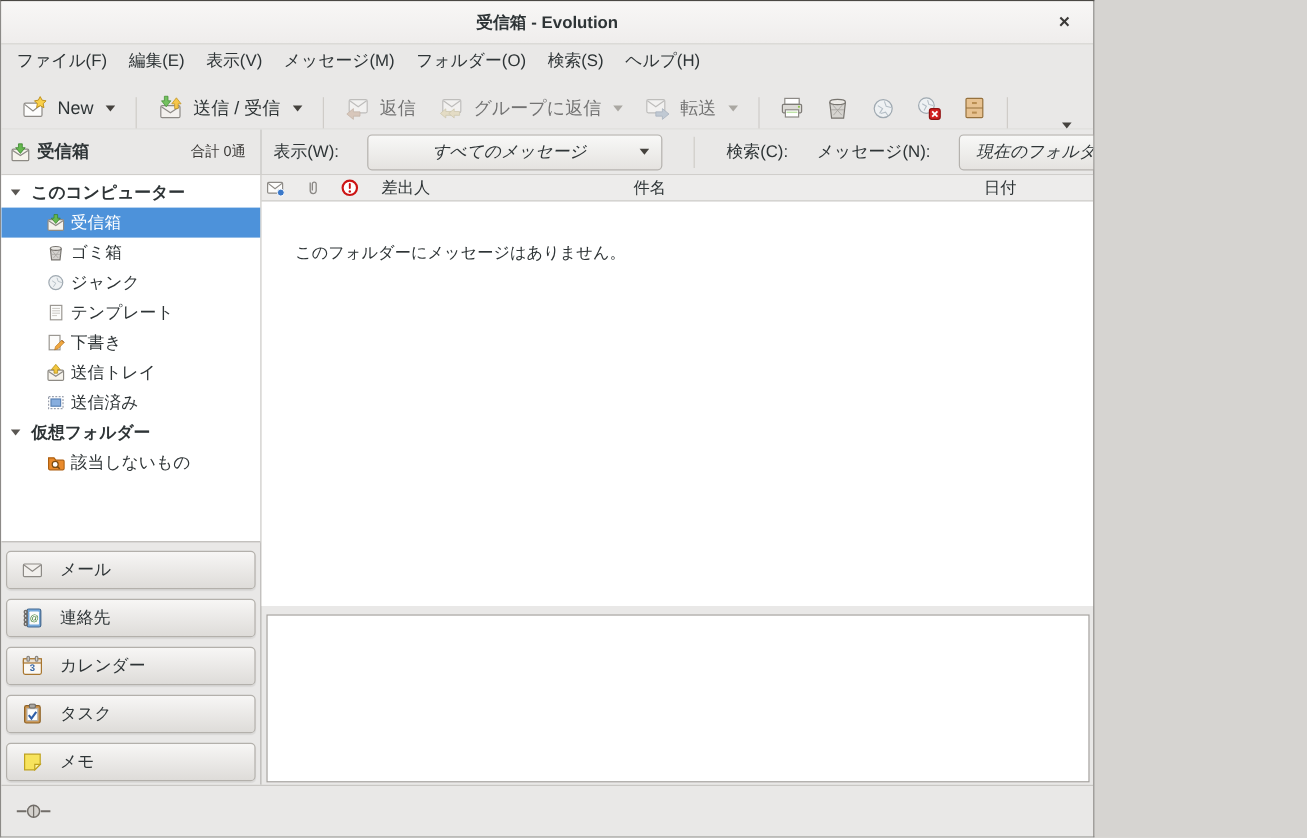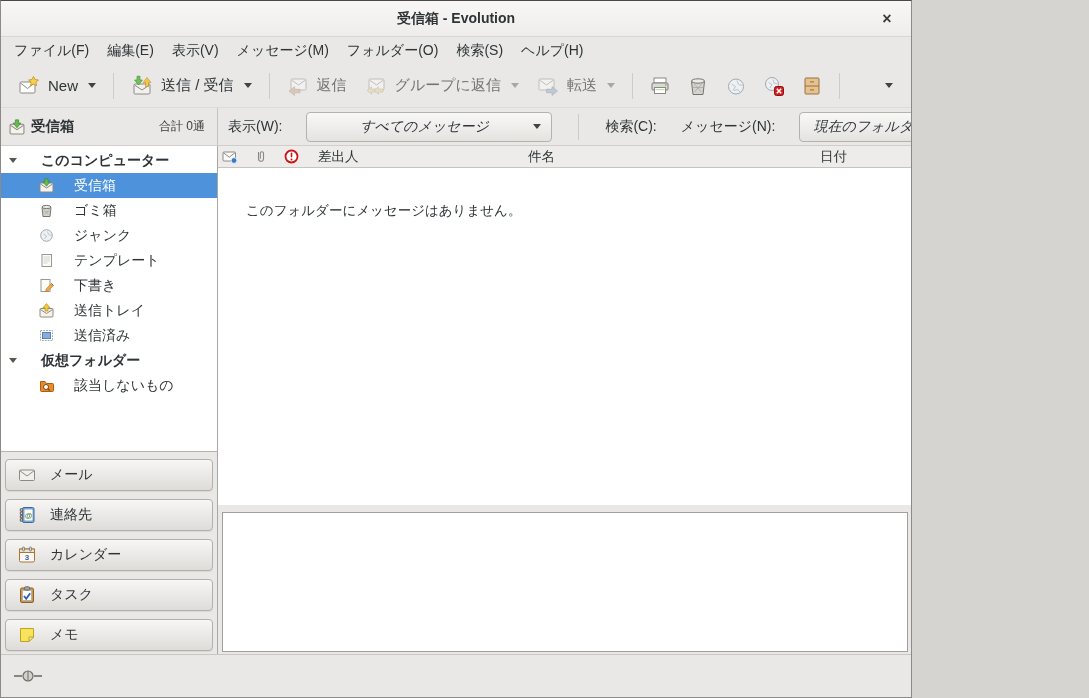--- a/index.html
+++ b/index.html
@@ -23,21 +23,21 @@
     font-size:16px; font-weight:bold; color:#3c3a38; cursor:default;
   }
   
   .menubar {
     height:27px; flex:0 0 27px; display:flex; align-items:stretch;
     background:#e9e8e7; padding-left:4px; font-size:14px;
   }
   .menu-item { display:flex; align-items:center; padding:0 9px; }
   
   .toolbar {
-    height:44px; flex:0 0 44px; display:flex; align-items:center;
+    height:44px; flex:0 0 44px; display:flex; align-items:flex-end;
     background:#e9e8e7; padding:0 8px; border-bottom:1px solid #dedcd9;
   }
   .tbtn {
     display:flex; align-items:center; gap:8px; height:34px;
     padding:0 9px; border-radius:3px; font-size:15px; white-space:nowrap;
   }
   .tbtn.icon-only { padding:0 8px; }
   .tbtn .ticon { width:22px; height:22px; display:block; }
   .tbtn.disabled { color:#737373; }
   .tbtn.disabled .ticon { opacity:.45; filter:saturate(.45); }
@@ -80,21 +80,21 @@
     border:none; outline:none; flex:1; min-width:0; font-size:14px;
     font-family:"Liberation Sans","DejaVu Sans",sans-serif; color:#2e3436; background:transparent;
   }
   .search-entry input::placeholder { color:#9e9a95; opacity:1; }
   .search-entry .sicon { width:16px; height:16px; flex:0 0 16px; }
   .search-entry .cicon { width:15px; height:15px; flex:0 0 15px; opacity:.45; }
   
   .content { flex:1; display:flex; min-height:0; }
   .sidebar { width:217px; flex:0 0 217px; display:flex; flex-direction:column; background:#e9e8e7; border-right:1px solid #aba8a4; }
   .tree { height:306px; flex:0 0 306px; background:#fff; border-bottom:1px solid #b5b2ae; overflow:hidden; padding-top:2px; }
-  .tree-row { height:25px; display:flex; align-items:center; gap:20px; font-size:14px; padding-left:8px; }
+  .tree-row { height:25px; display:flex; align-items:center; gap:5px; font-size:14px; padding-left:8px; }
   .tree-row.group { font-weight:bold; }
   .tree-row.child { padding-left:38px; }
   .tree-row.selected { background:#4d92da; color:#fff; }
   .expander {
     width:0; height:0; border-left:4.5px solid transparent;
     border-right:4.5px solid transparent; border-top:5.5px solid #5a5753;
     display:inline-block; margin-right:4px;
   }
   .tree-icon { width:15px; height:15px; flex:0 0 15px; }
   .switcher { flex:1; padding:7px 4px 0 4px; display:flex; flex-direction:column; gap:8px; }

